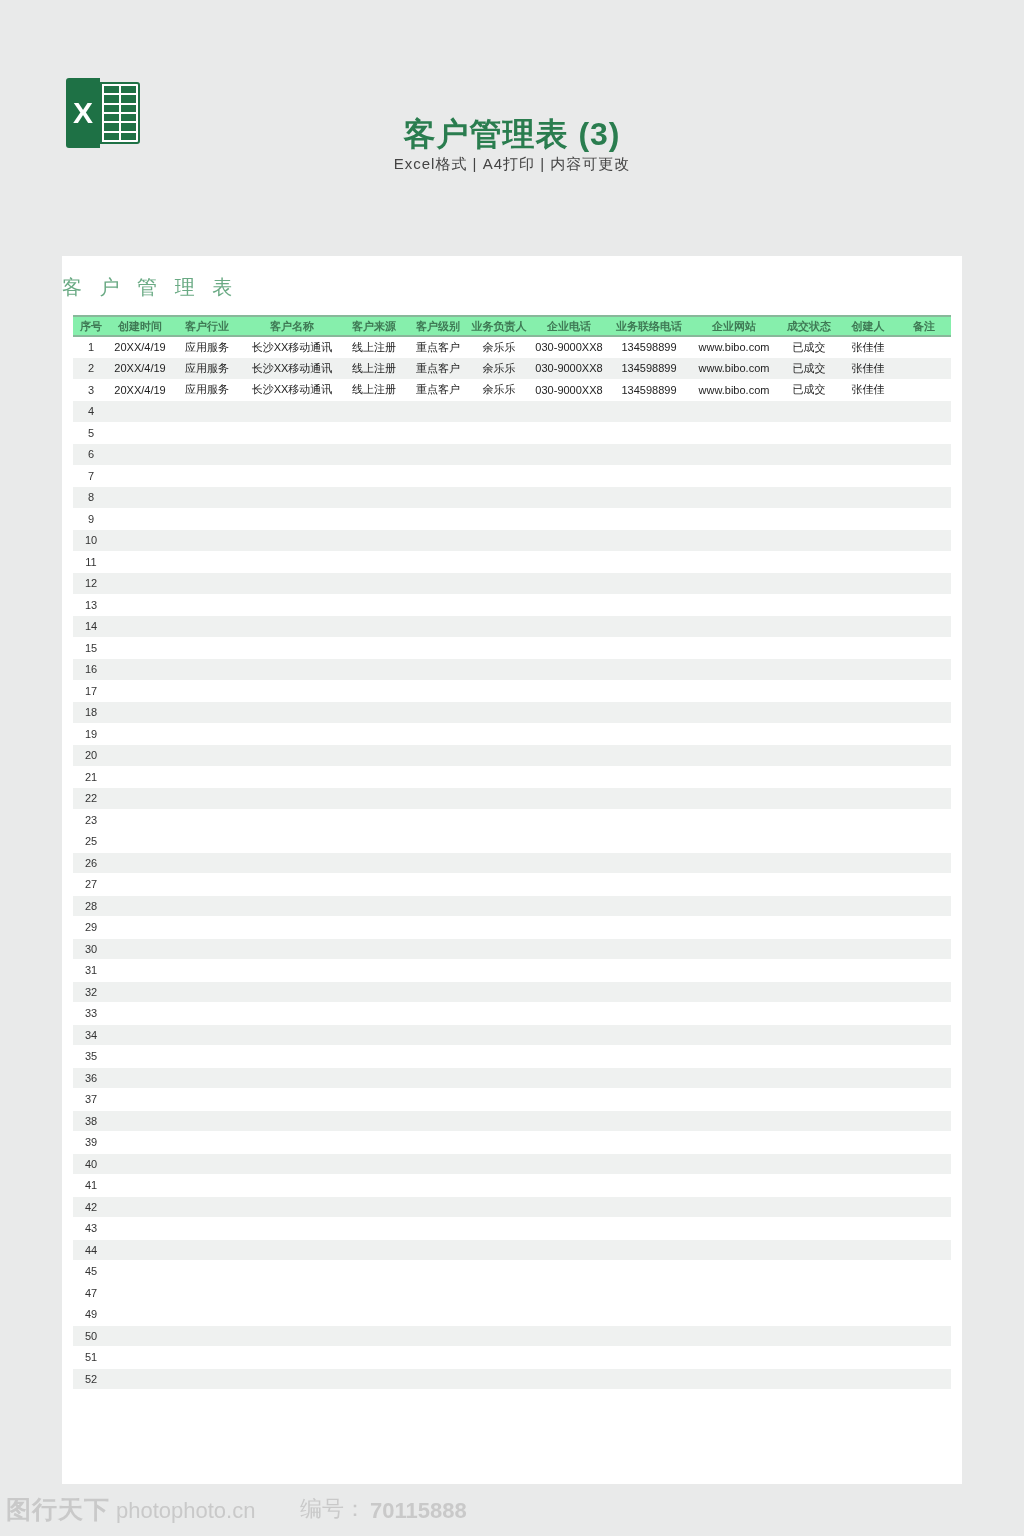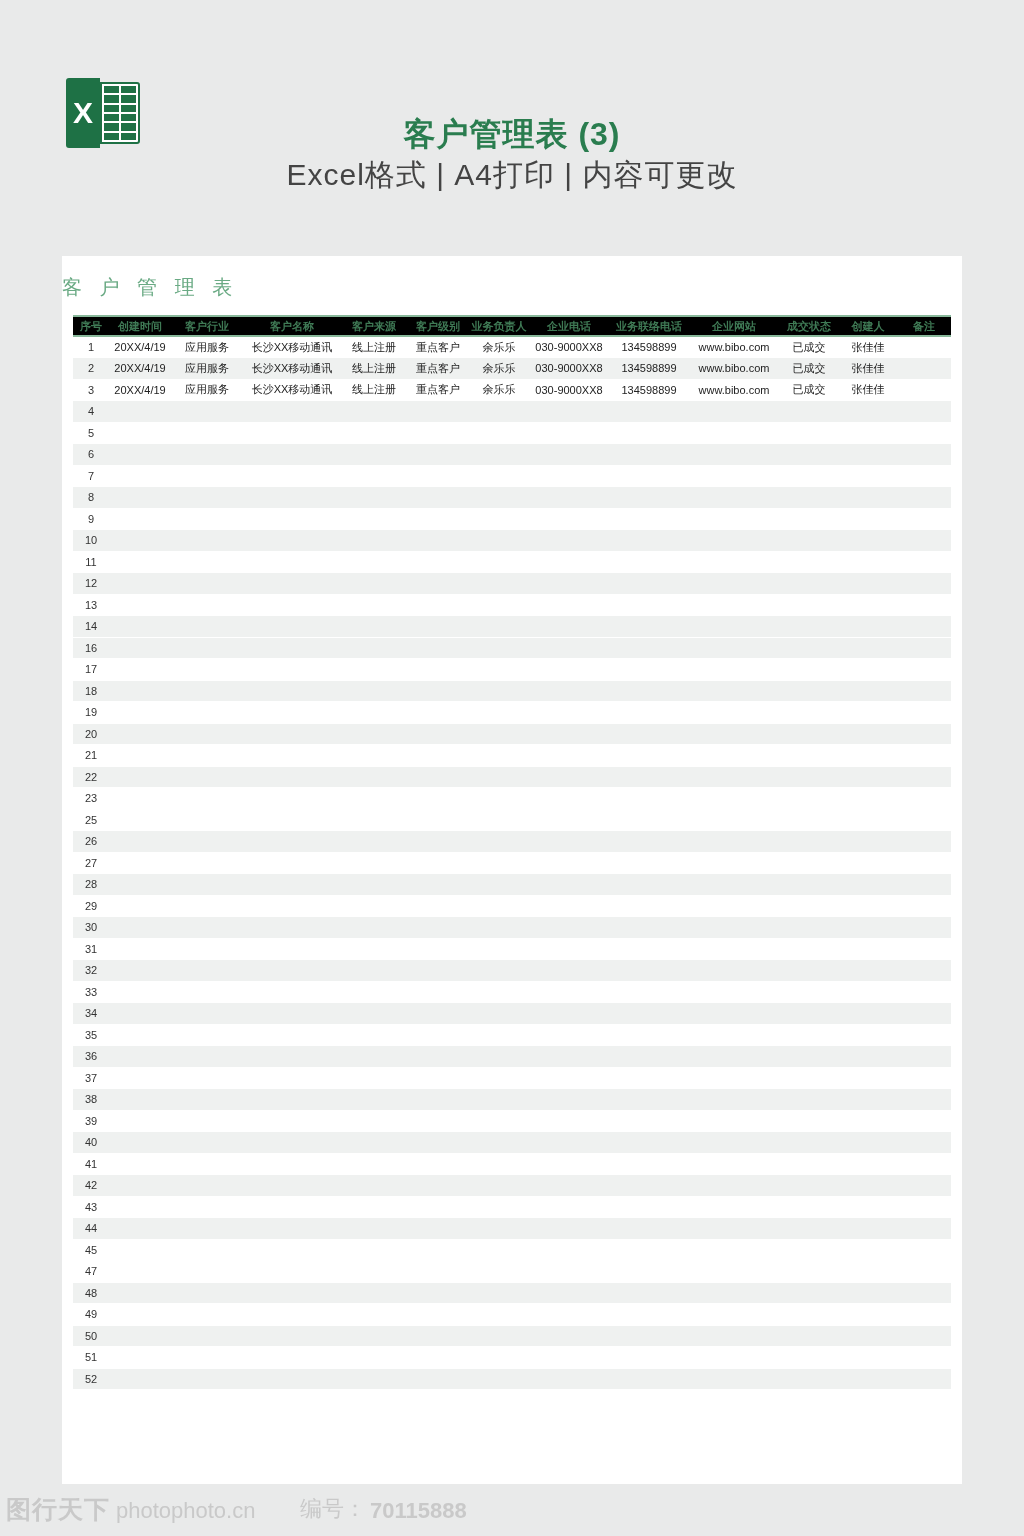--- a/index.html
+++ b/index.html
@@ -74,21 +74,21 @@
     font-weight: bold;
     color: #2a7d4f;
     letter-spacing: 1px;
     margin-top: 20px;
   }
   .title-sub {
     position: absolute;
     top: 155px;
     left: 0; right: 0;
     text-align: center;
-    font-size: 30px;
+    font-size: 15px;
     color: #444444;
     letter-spacing: 1px;
   }
 
   
   .sheet {
     position: absolute;
     left: 62px;
     top: 256px;
     width: 900px;
@@ -102,21 +102,21 @@
     padding-top: 18px;
     padding-bottom: 14px;
   }
   table.grid-table {
     border-collapse: collapse;
     width: 858px;
     margin: 0 auto;
     table-layout: fixed;
   }
   table.grid-table thead th {
-    background: #000000;
+    background: #86efac;
     color: #3f7a55;
     font-size: 11px;
     font-weight: bold;
     height: 20px;
     padding: 0 2px;
     text-align: center;
     border-top: 2px solid #88b89a;
     border-bottom: 2px solid #88b89a;
     white-space: nowrap;
     overflow: hidden;
@@ -462,20 +462,35 @@
             <td class="left"></td>
             <td class="left"></td>
             <td class="left"></td>
             <td class="left"></td>
             <td class="left"></td>
             <td class="left"></td>
             <td class="left"></td>
             <td class="left"></td>
             <td class="left"></td>
           </tr>
+          <tr class="odd">
+            <td class="idx">15</td>
+            <td class="left"></td>
+            <td class="left"></td>
+            <td class="left"></td>
+            <td class="left"></td>
+            <td class="left"></td>
+            <td class="left"></td>
+            <td class="left"></td>
+            <td class="left"></td>
+            <td class="left"></td>
+            <td class="left"></td>
+            <td class="left"></td>
+            <td class="left"></td>
+          </tr>
           <tr class="even">
             <td class="idx">16</td>
             <td class="left"></td>
             <td class="left"></td>
             <td class="left"></td>
             <td class="left"></td>
             <td class="left"></td>
             <td class="left"></td>
             <td class="left"></td>
             <td class="left"></td>
@@ -899,35 +914,20 @@
             <td class="left"></td>
             <td class="left"></td>
             <td class="left"></td>
             <td class="left"></td>
             <td class="left"></td>
             <td class="left"></td>
             <td class="left"></td>
           </tr>
           <tr class="odd">
             <td class="idx">47</td>
-            <td class="left"></td>
-            <td class="left"></td>
-            <td class="left"></td>
-            <td class="left"></td>
-            <td class="left"></td>
-            <td class="left"></td>
-            <td class="left"></td>
-            <td class="left"></td>
-            <td class="left"></td>
-            <td class="left"></td>
-            <td class="left"></td>
-            <td class="left"></td>
-          </tr>
-          <tr class="even">
-            <td class="idx">48</td>
             <td class="left"></td>
             <td class="left"></td>
             <td class="left"></td>
             <td class="left"></td>
             <td class="left"></td>
             <td class="left"></td>
             <td class="left"></td>
             <td class="left"></td>
             <td class="left"></td>
             <td class="left"></td>

